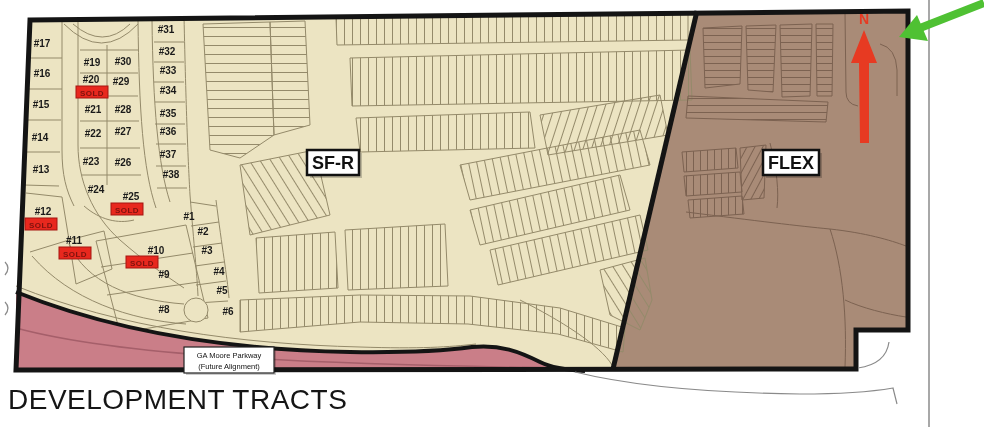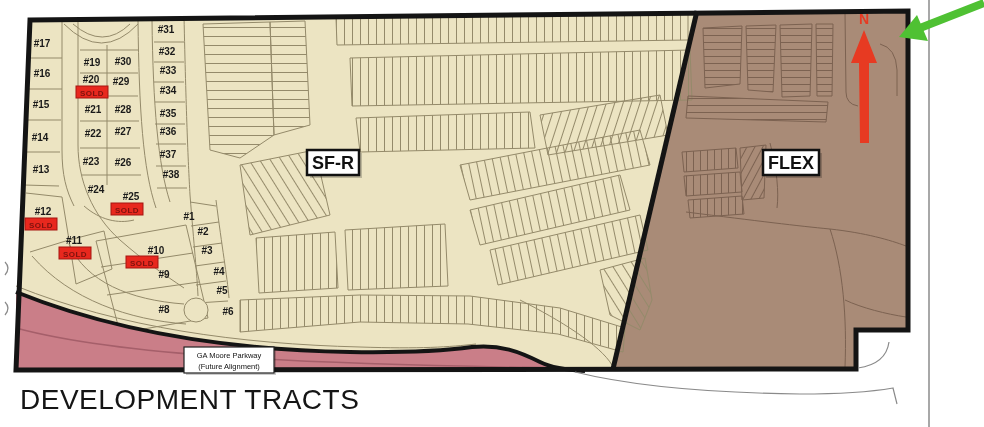--- a/index.html
+++ b/index.html
@@ -6,21 +6,21 @@
   #stage{position:relative;width:984px;height:427px;background:#ffffff;overflow:hidden;
          font-family:"Liberation Sans",sans-serif;}
   #stage svg{position:absolute;left:0;top:0;}
   svg text.lot{font-family:"Liberation Sans",sans-serif;font-size:10px;font-weight:bold;fill:#191919;}
   svg text.soldtxt{font-family:"Liberation Sans",sans-serif;font-size:8px;font-weight:bold;
                    fill:#7d120e;letter-spacing:.5px;}
   svg text.zone{font-family:"Liberation Sans",sans-serif;font-size:18px;font-weight:bold;fill:#111;}
   svg text.roadlbl{font-family:"Liberation Sans",sans-serif;font-size:7.5px;fill:#111;}
   svg text.north{font-family:"Liberation Sans",sans-serif;font-size:14px;font-weight:bold;}
   #map-title{position:absolute;left:8px;top:384px;font-size:28px;letter-spacing:.5px;
-             color:#151515;font-family:"Liberation Sans",sans-serif;margin-left:12px;}
+             color:#151515;font-family:"Liberation Sans",sans-serif;}
 </style>
 </head>
 <body>
 
 <div id="stage">
 <svg width="984" height="427" viewBox="0 0 984 427">
   <defs>
     <pattern id="pv" width="8" height="8" patternUnits="userSpaceOnUse">
       <line x1="0.5" y1="0" x2="0.5" y2="8" stroke="#948a6a" stroke-width="1"></line>
     </pattern>

